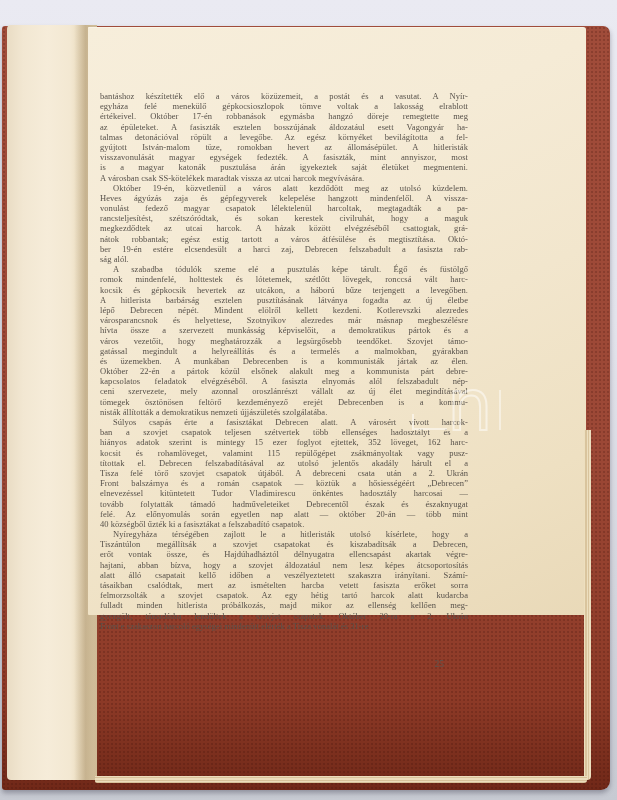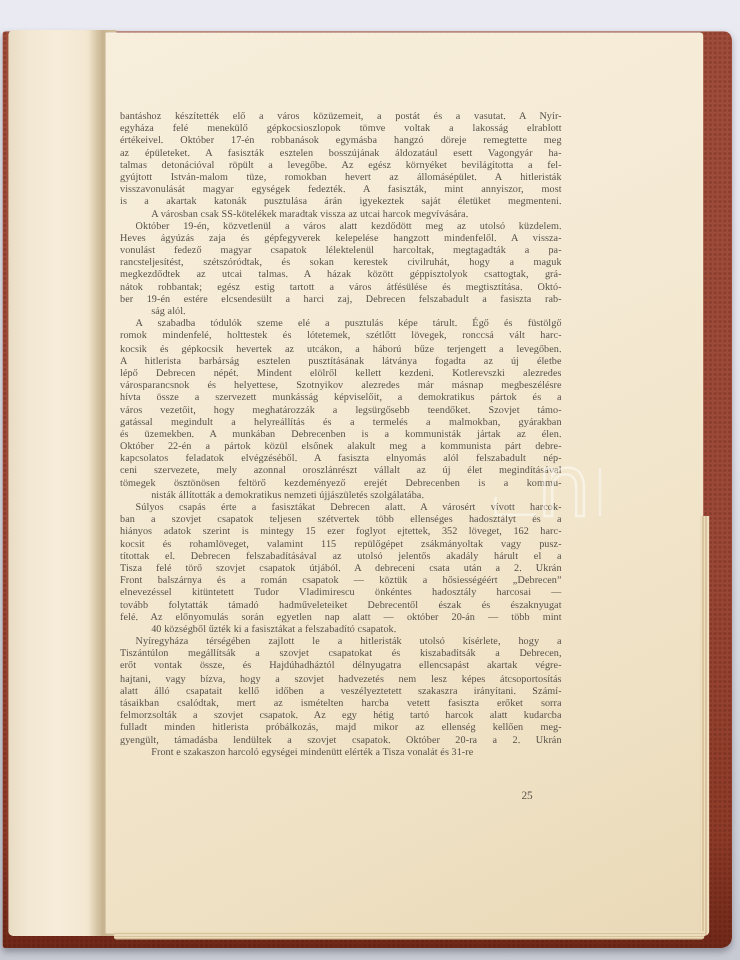--- a/index.html
+++ b/index.html
@@ -40,21 +40,21 @@
   .gutter {
     position: absolute;
     left: 74px; top: 25px; width: 26px; height: 755px;
     background: linear-gradient(90deg,
       rgba(120,90,50,0) 0%, rgba(115,85,45,0.28) 45%, rgba(120,90,50,0.10) 75%, rgba(120,90,50,0) 100%);
   }
 
   
   .main-page {
     position: absolute;
-    left: 88px; top: 27px; width: 498px; height: 751px;
+    left: 88px; top: 27px; width: 498px; height: 588px;
     background: linear-gradient(155deg,
       #f7eedb 0%, #f5ebd6 30%, #f2e6cd 55%, #eee0c2 80%, #e9d9b8 100%);
     border-radius: 1px 3px 2px 1px;
     box-shadow: inset 0 1px 0 rgba(255,255,255,0.35);
   }
 
   
   .page-edges-bottom {
     position: absolute;
     left: 95px; top: 776px; width: 492px; height: 7px;
@@ -79,21 +79,21 @@
     letter-spacing: 0.05px;
     text-rendering: optimizeLegibility;
   }
   .line {
     height: 10.2px; line-height: 10.2px;
     overflow: hidden;
     text-align: justify;
     text-align-last: justify;
     white-space: normal;
   }
-  .line.last { text-align-last: left; margin-left: 26px; }
+  .line.last { text-align-last: left; }
   .line.indent { text-indent: 13px; }
 
   .page-number {
     position: absolute;
     left: 12px; top: 632px; width: 368px;
     padding-right: 24px; box-sizing: border-box;
     text-align: right;
     font-size: 9.5px; color: #5b554e;
   }
 
@@ -117,27 +117,27 @@
 
   <div class="main-page">
     <div class="text-block">
         <div class="line">bantáshoz készítették elő a város közüzemeit, a postát és a vasutat. A Nyír-</div>
         <div class="line">egyháza felé menekülő gépkocsioszlopok tömve voltak a lakosság elrablott</div>
         <div class="line">értékeivel. Október 17-én robbanások egymásba hangzó döreje remegtette meg</div>
         <div class="line">az épületeket. A fasiszták esztelen bosszújának áldozatául esett Vagongyár ha-</div>
         <div class="line">talmas detonációval röpült a levegőbe. Az egész környéket bevilágította a fel-</div>
         <div class="line">gyújtott István-malom tüze, romokban hevert az állomásépület. A hitleristák</div>
         <div class="line">visszavonulását magyar egységek fedezték. A fasiszták, mint annyiszor, most</div>
-        <div class="line">is a akartak katonák pusztulása árán igyekeztek saját életüket megmenteni.</div>
+        <div class="line">is a magyar katonák pusztulása árán igyekeztek saját életüket megmenteni.</div>
         <div class="line last">A városban csak SS-kötelékek maradtak vissza az utcai harcok megvívására.</div>
         <div class="line indent">Október 19-én, közvetlenül a város alatt kezdődött meg az utolsó küzdelem.</div>
         <div class="line">Heves ágyúzás zaja és gépfegyverek kelepelése hangzott mindenfelől. A vissza-</div>
         <div class="line">vonulást fedező magyar csapatok lélektelenül harcoltak, megtagadták a pa-</div>
         <div class="line">rancsteljesítést, szétszóródtak, és sokan kerestek civilruhát, hogy a maguk</div>
-        <div class="line">megkezdődtek az utcai talmas. A házak között géppisztolyok csattogtak, grá-</div>
+        <div class="line">megkezdődtek az utcai harcok. A házak között elvégzéséből csattogtak, grá-</div>
         <div class="line">nátok robbantak; egész estig tartott a város átfésülése és megtisztítása. Októ-</div>
         <div class="line">ber 19-én estére elcsendesült a harci zaj, Debrecen felszabadult a fasiszta rab-</div>
         <div class="line last">ság alól.</div>
         <div class="line indent">A szabadba tódulók szeme elé a pusztulás képe tárult. Égő és füstölgő</div>
         <div class="line">romok mindenfelé, holttestek és lótetemek, szétlőtt lövegek, ronccsá vált harc-</div>
         <div class="line">kocsik és gépkocsik hevertek az utcákon, a háború bűze terjengett a levegőben.</div>
         <div class="line">A hitlerista barbárság esztelen pusztításának látványa fogadta az új életbe</div>
         <div class="line">lépő Debrecen népét. Mindent elölről kellett kezdeni. Kotlerevszki alezredes</div>
         <div class="line">városparancsnok és helyettese, Szotnyikov alezredes már másnap megbeszélésre</div>
         <div class="line">hívta össze a szervezett munkásság képviselőit, a demokratikus pártok és a</div>
@@ -156,21 +156,21 @@
         <div class="line">títottak el. Debrecen felszabadításával az utolsó jelentős akadály hárult el a</div>
         <div class="line">Tisza felé törő szovjet csapatok útjából. A debreceni csata után a 2. Ukrán</div>
         <div class="line">Front balszárnya és a román csapatok — köztük a hősiességéért „Debrecen”</div>
         <div class="line">elnevezéssel kitüntetett Tudor Vladimirescu önkéntes hadosztály harcosai —</div>
         <div class="line">tovább folytatták támadó hadműveleteiket Debrecentől észak és északnyugat</div>
         <div class="line">felé. Az előnyomulás során egyetlen nap alatt — október 20-án — több mint</div>
         <div class="line last">40 községből űzték ki a fasisztákat a felszabadító csapatok.</div>
         <div class="line indent">Nyíregyháza térségében zajlott le a hitleristák utolsó kísérlete, hogy a</div>
         <div class="line">Tiszántúlon megállítsák a szovjet csapatokat és kiszabadítsák a Debrecen,</div>
         <div class="line">erőt vontak össze, és Hajdúhadháztól délnyugatra ellencsapást akartak végre-</div>
-        <div class="line">hajtani, vagy bízva, hogy a szovjet hadvezetés nem lesz képes átcsoportosítás</div>
+        <div class="line">hajtani, abban bízva, hogy a szovjet áldozatául nem lesz képes átcsoportosítás</div>
         <div class="line">alatt álló csapatait kellő időben a veszélyeztetett szakaszra irányítani. Számí-</div>
         <div class="line">tásaikban csalódtak, mert az ismételten harcba vetett fasiszta erőket sorra</div>
         <div class="line">felmorzsolták a szovjet csapatok. Az egy hétig tartó harcok alatt kudarcba</div>
         <div class="line">fulladt minden hitlerista próbálkozás, majd mikor az ellenség kellően meg-</div>
         <div class="line">gyengült, támadásba lendültek a szovjet csapatok. Október 20-ra a 2. Ukrán</div>
         <div class="line last">Front e szakaszon harcoló egységei mindenütt elérték a Tisza vonalát és 31-re</div>
       </div>
     <div class="page-number">25</div>
   </div>
 

